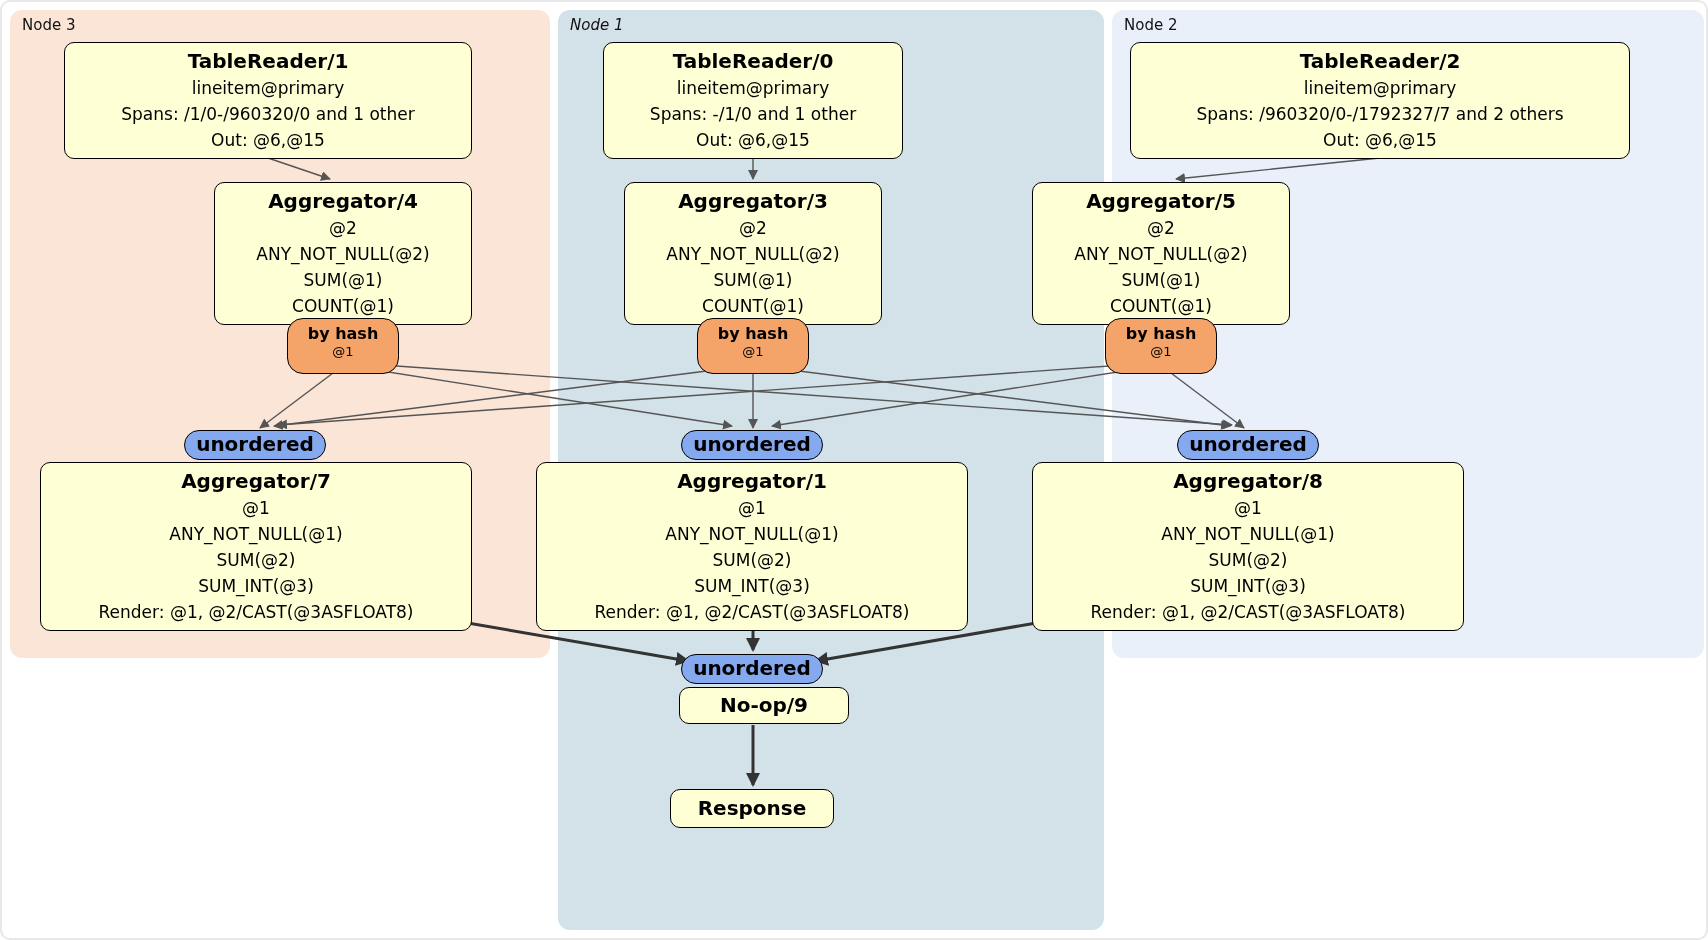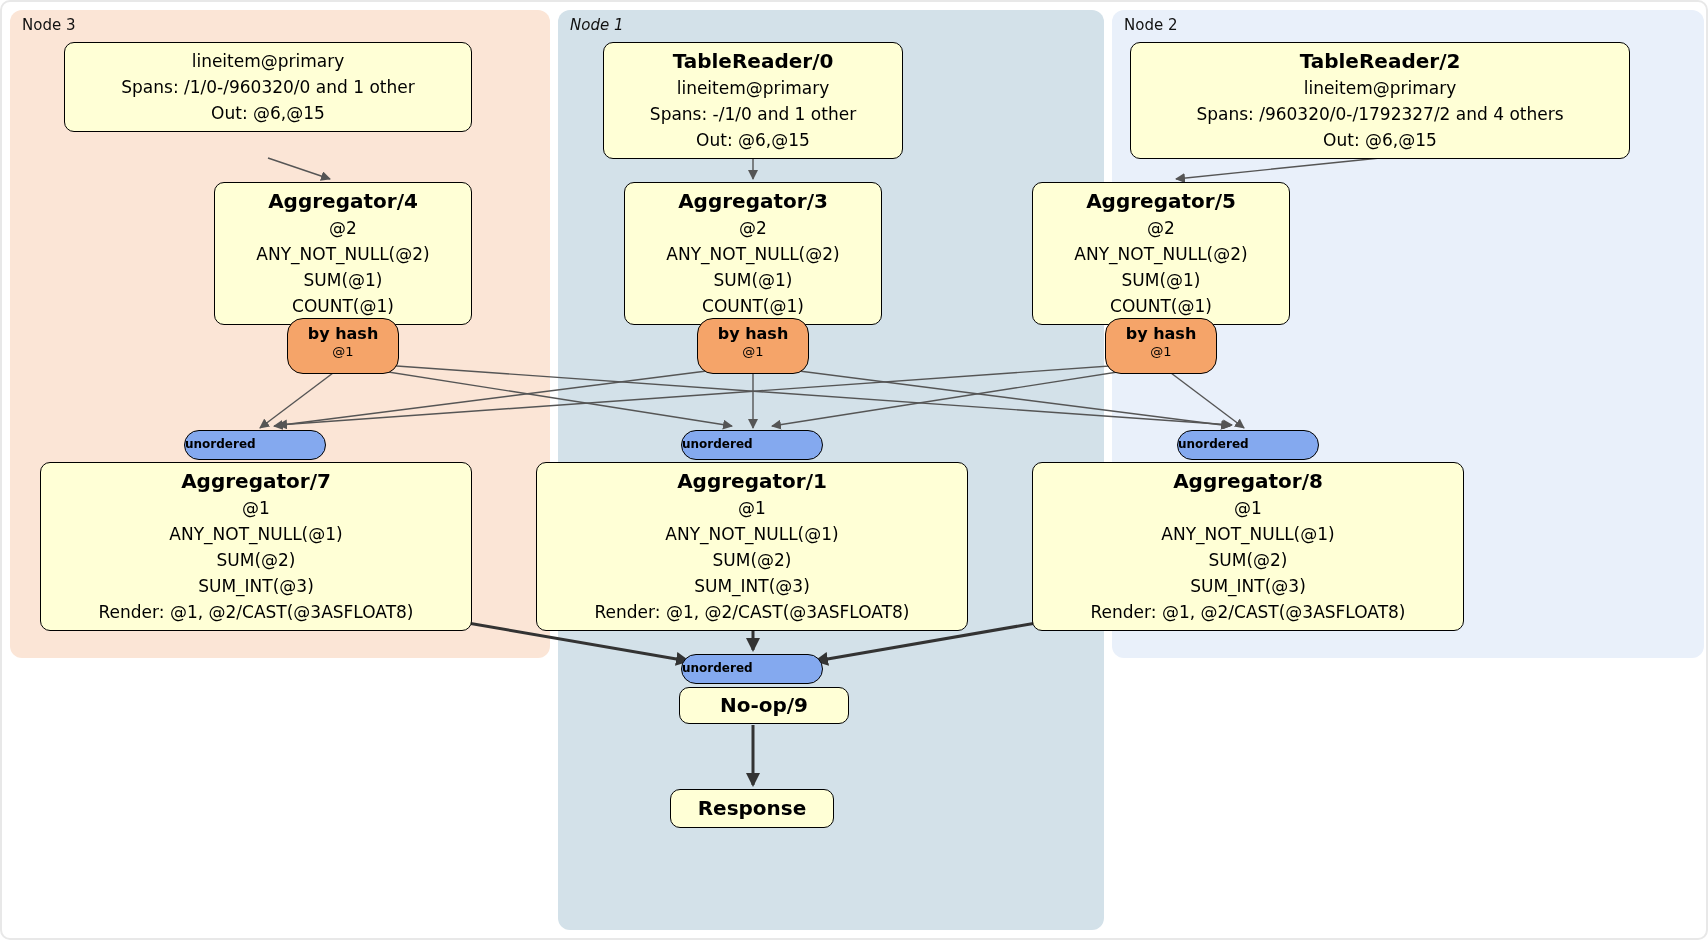--- a/index.html
+++ b/index.html
@@ -85,23 +85,23 @@
   .router-detail {
     font-size: 13px;
     line-height: 16px;
   }
   .stream {
     position: absolute;
     box-sizing: border-box;
     background: var(--stream-bg, #84a9ef);
     border: 1.5px solid #000;
     border-radius: 16px;
-    text-align: left;
+    text-align: center;
     font-weight: bold;
-    font-size: 12px;
+    font-size: 20px;
     line-height: 27px;
     height: 30px;
     z-index: 3;
   }
   .single-title {
     line-height: 27px;
   }
 </style>
 </head>
 <body>
@@ -145,34 +145,35 @@
     </g>
     <g>
       <line class="edge-thick" x1="460" y1="620" x2="686" y2="659" marker-end="url(#arrowT)"></line>
       <line class="edge-thick" x1="751" y1="628" x2="751" y2="648" marker-end="url(#arrowT)"></line>
       <line class="edge-thick" x1="1040" y1="620" x2="814" y2="659" marker-end="url(#arrowT)"></line>
       <line class="edge-thick" x1="751" y1="723" x2="751" y2="783" marker-end="url(#arrowT)"></line>
     </g>
   </svg>
 
   <div class="pbox" style="left:62px; top:40px; width:408px;">
+    <div class="ptitle">TableReader/1</div>
     <div class="pline">lineitem@primary</div>
     <div class="pline">Spans: /1/0-/960320/0 and 1 other</div>
     <div class="pline">Out: @6,@15</div>
   </div>
   <div class="pbox" style="left:601px; top:40px; width:300px;">
     <div class="ptitle">TableReader/0</div>
     <div class="pline">lineitem@primary</div>
     <div class="pline">Spans: -/1/0 and 1 other</div>
     <div class="pline">Out: @6,@15</div>
   </div>
   <div class="pbox" style="left:1128px; top:40px; width:500px;">
     <div class="ptitle">TableReader/2</div>
     <div class="pline">lineitem@primary</div>
-    <div class="pline">Spans: /960320/0-/1792327/2 and 4 others</div>
+    <div class="pline">Spans: /960320/0-/1792327/7 and 2 others</div>
     <div class="pline">Out: @6,@15</div>
   </div>
 
   <div class="pbox" style="left:212px; top:180px; width:258px;">
     <div class="ptitle">Aggregator/4</div>
     <div class="pline">@2</div>
     <div class="pline">ANY_NOT_NULL(@2)</div>
     <div class="pline">SUM(@1)</div>
     <div class="pline">COUNT(@1)</div>
   </div>

